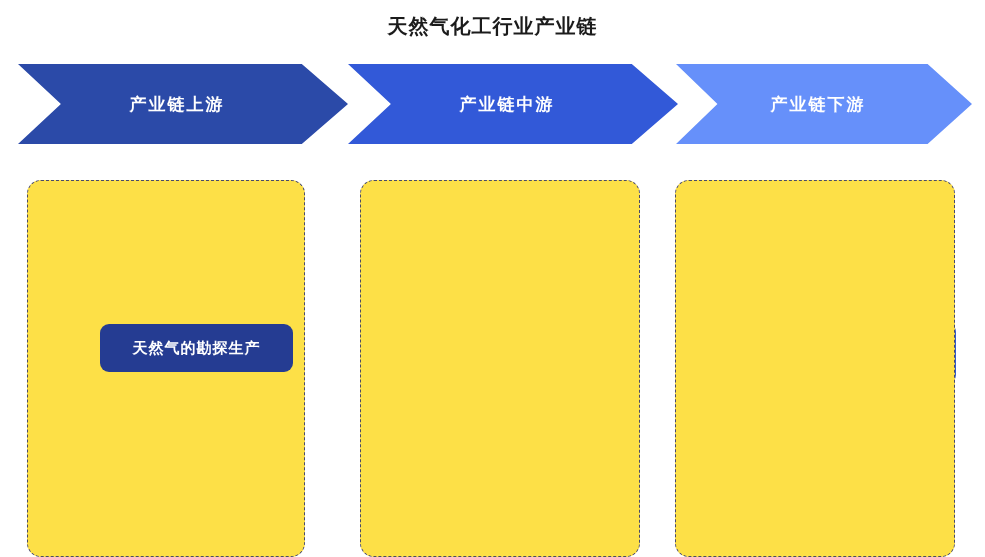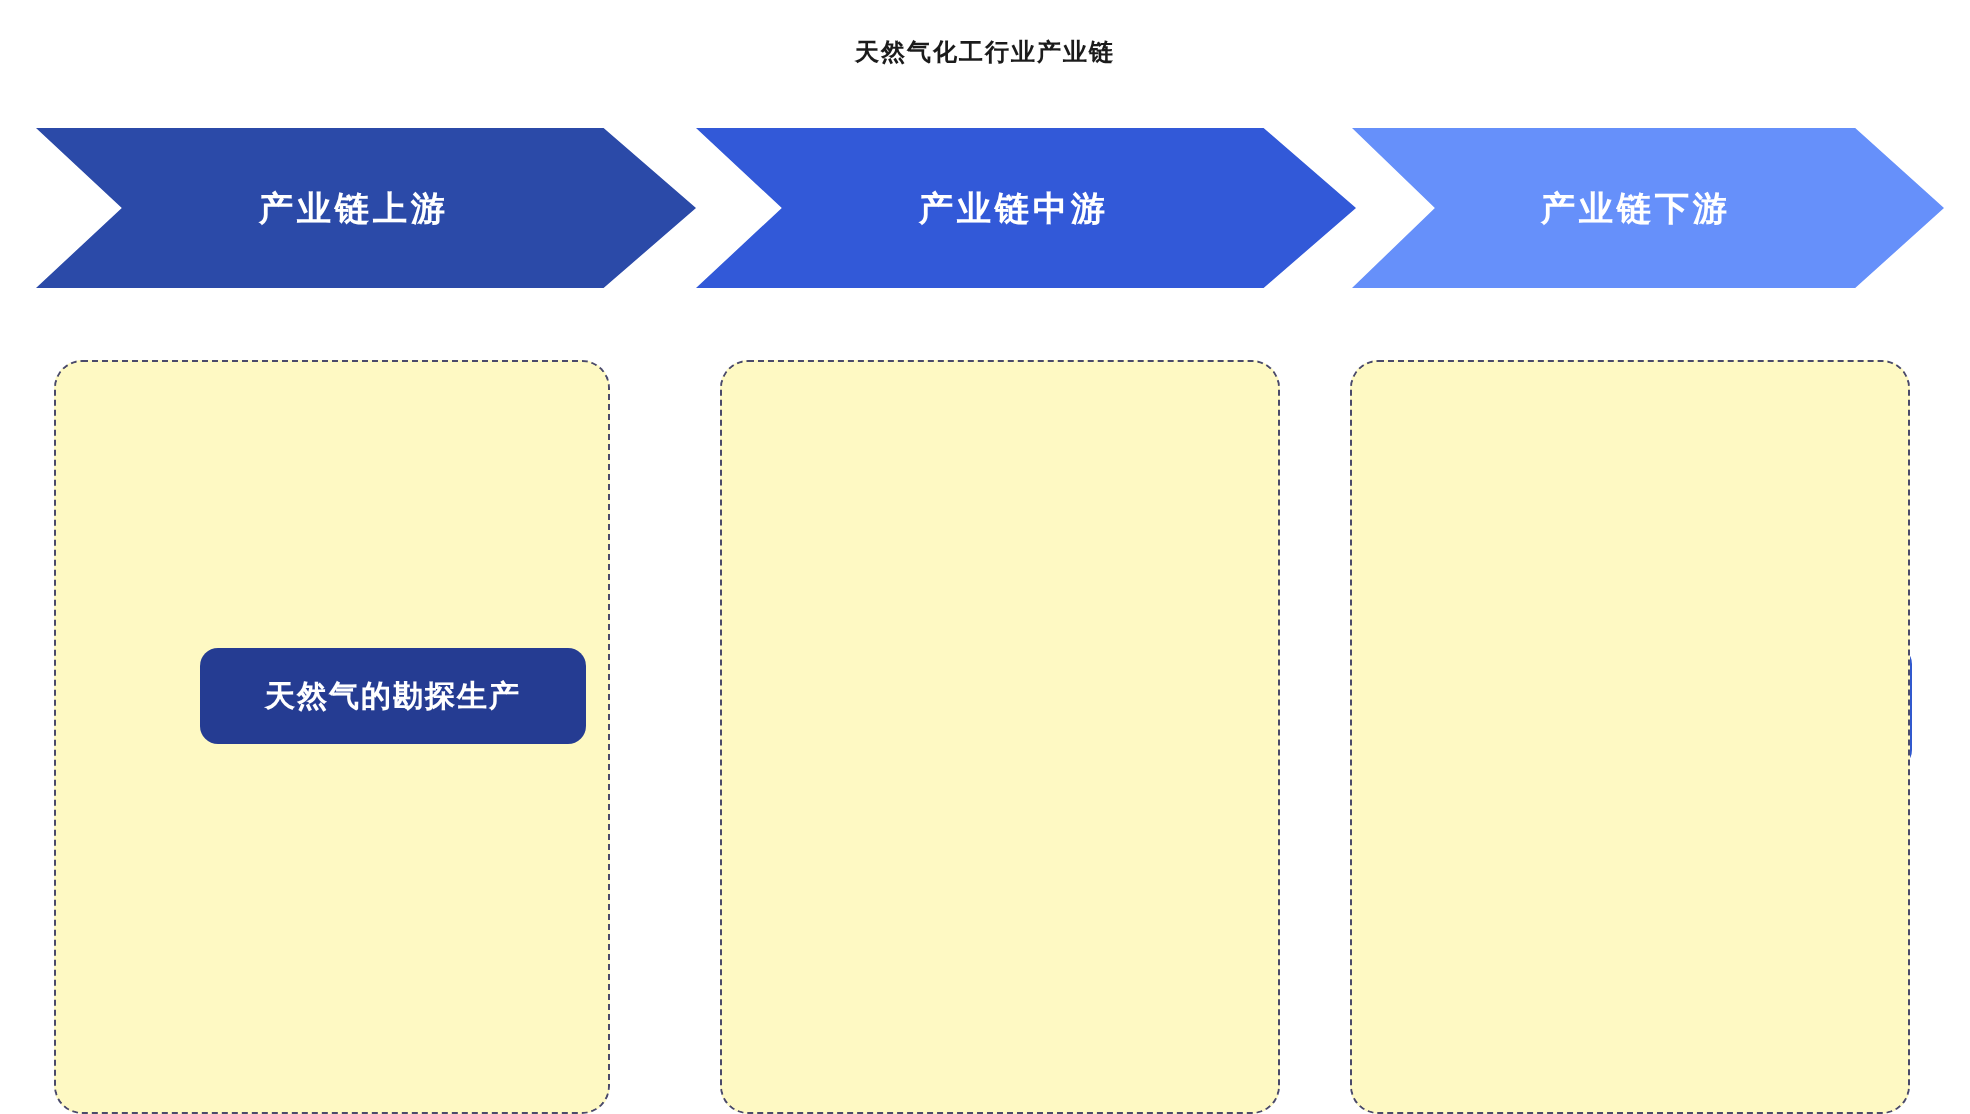--- a/index.html
+++ b/index.html
@@ -15,21 +15,21 @@
     position: relative;
   }
 
   
   .chart-title {
     position: absolute;
     top: 12px;
     left: 0;
     width: 985px;
     text-align: center;
-    font-size: 12px;
+    font-size: 20px;
     font-weight: bold;
     color: #1b1b1b;
     letter-spacing: 1px;
     line-height: 28px;
   }
 
   
   .chevron-band {
     position: absolute;
     top: 64px;
@@ -82,21 +82,21 @@
     width: 985px;
     height: 377px;
   }
   .column {
     position: absolute;
     top: 0;
     height: 377px;
     border: 1.4px dashed #4a4a6a;
     border-radius: 14px;
     box-sizing: border-box;
-    background: #fef9c3;
+    background: #fde047;
   }
   .col-1 { left: 27px;  width: 278px; }
   .col-2 { left: 360px; width: 280px; }
   .col-3 { left: 675px; width: 280px; }
 
   
   .node {
     position: absolute;
     display: flex;
     align-items: center;

